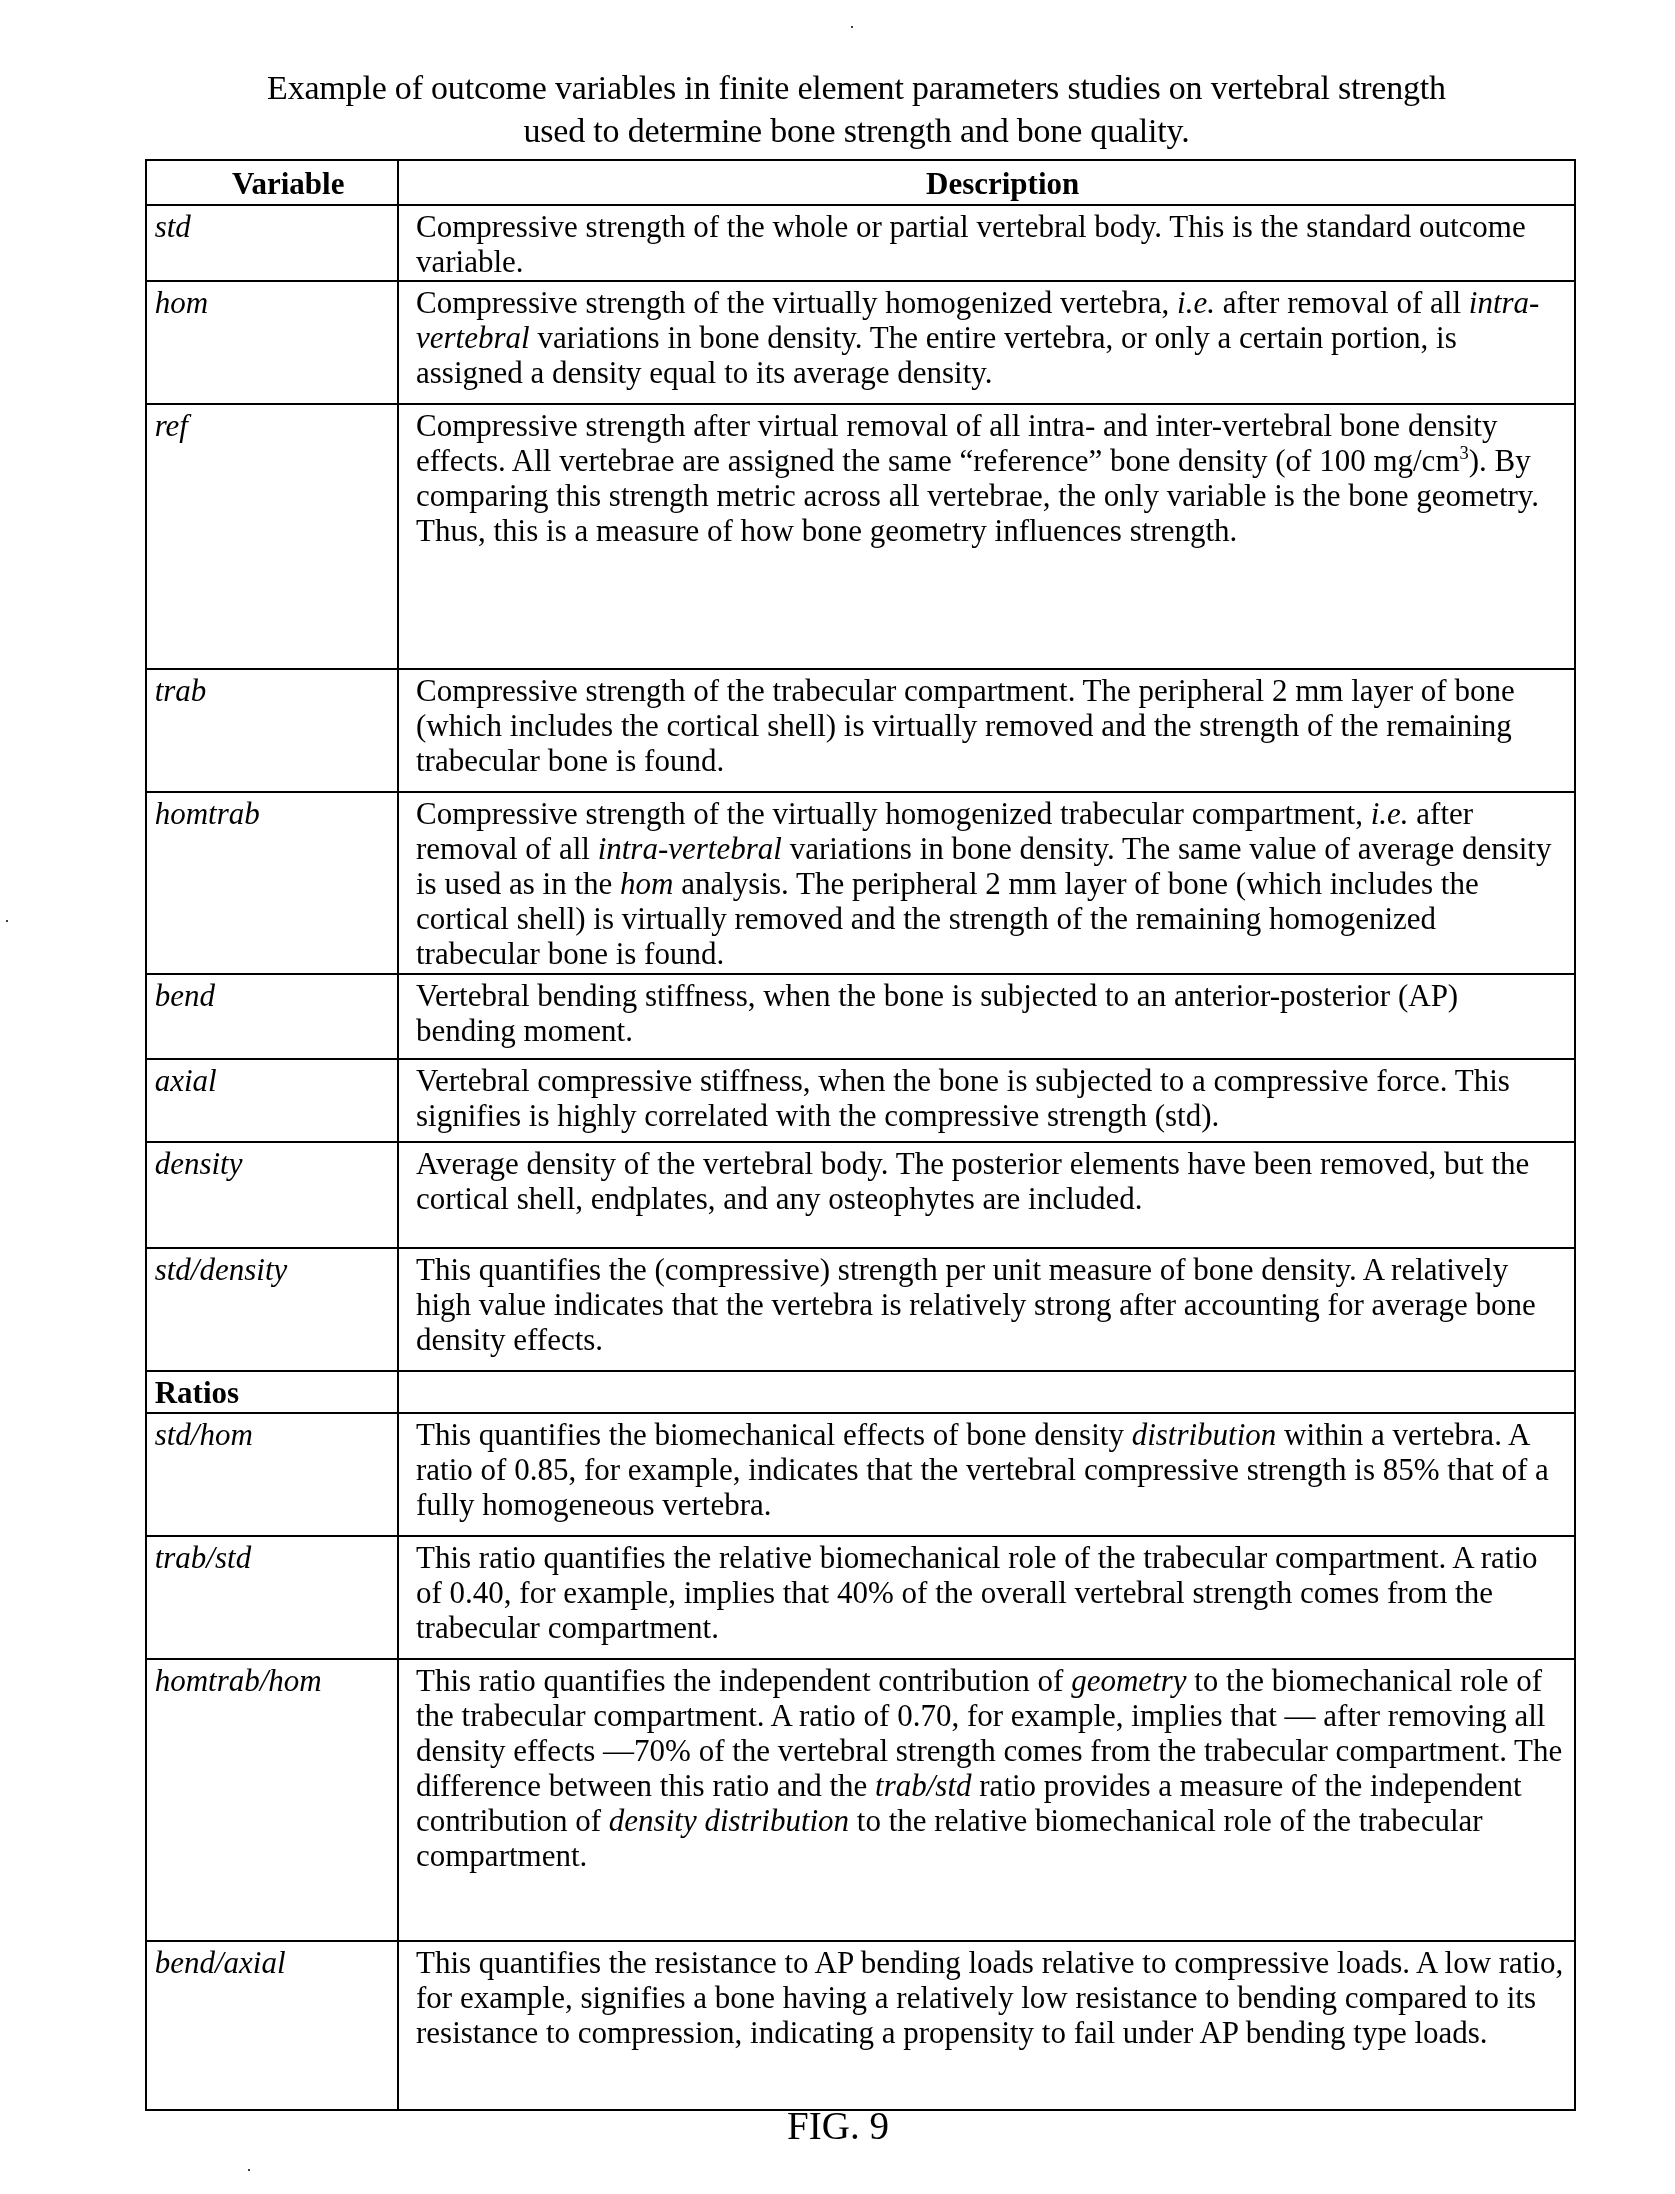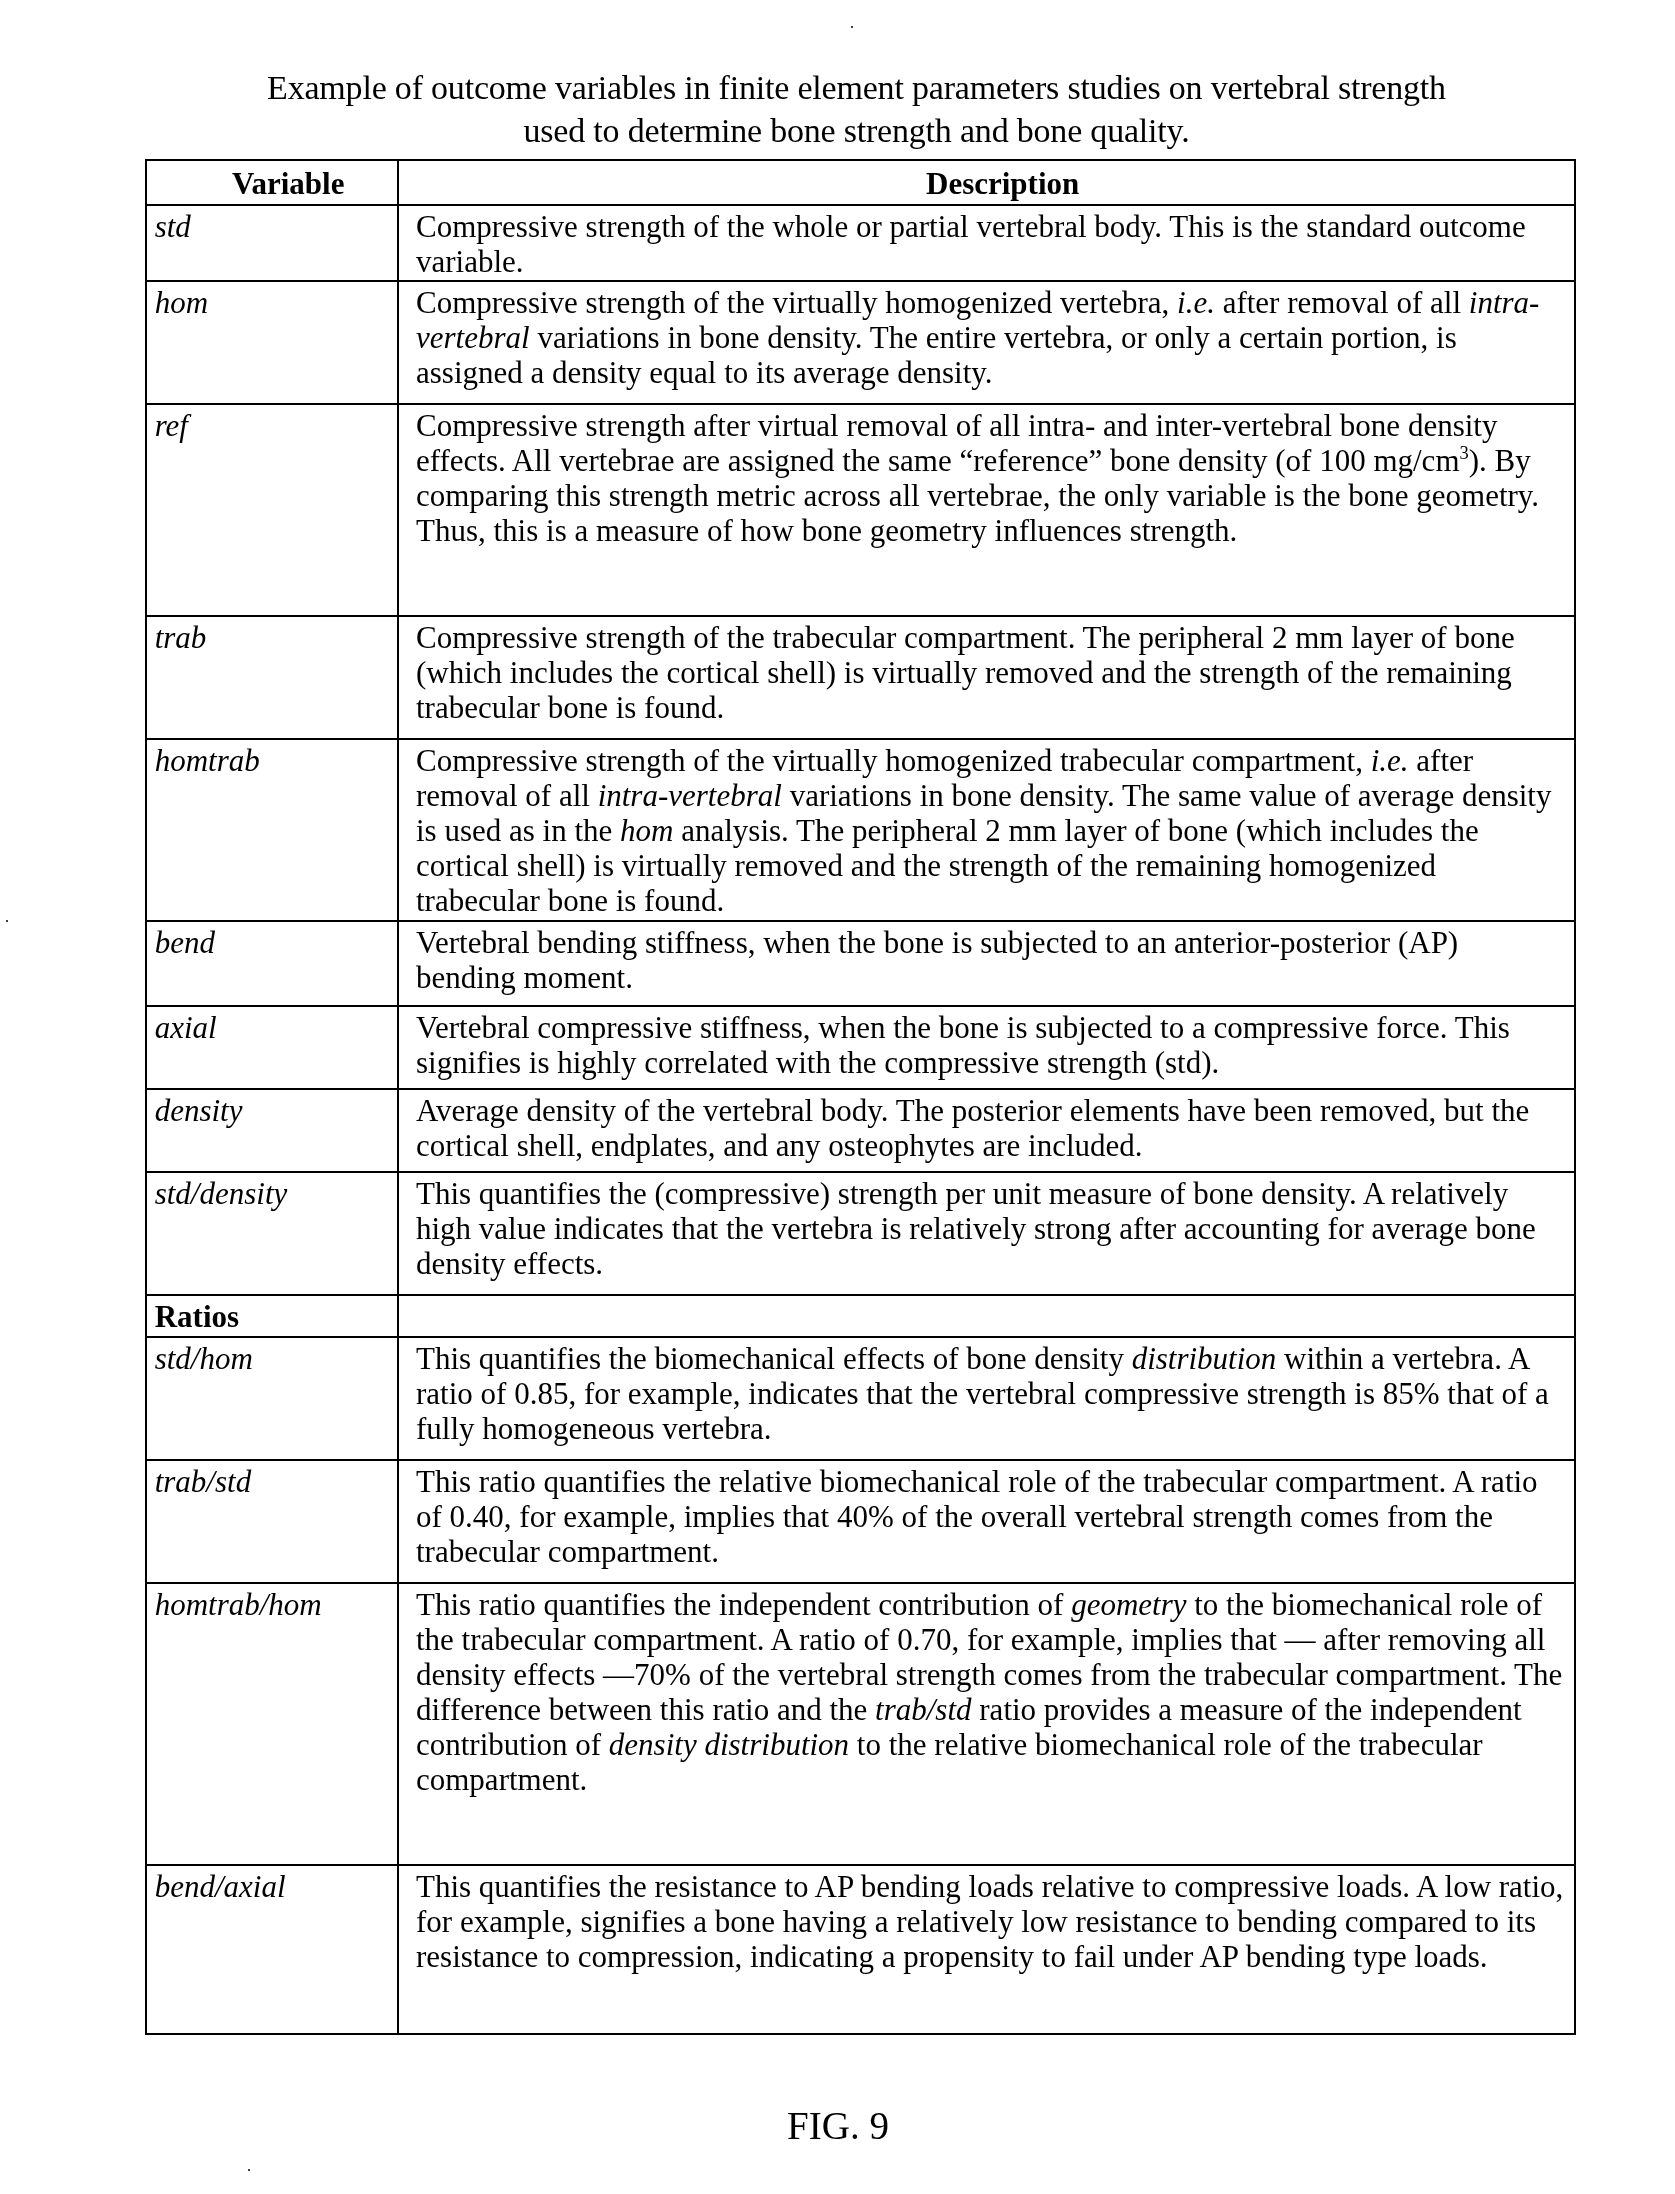--- a/index.html
+++ b/index.html
@@ -107,41 +107,41 @@
   </thead>
   <tbody id="table-body">
   <tr style="height: 73px;">
         <td class="var">std</td>
         <td class="desc"><span>Compressive strength of the whole or partial vertebral body. This is the standard outcome variable.</span></td>
       </tr>
       <tr style="height: 123px;">
         <td class="var">hom</td>
         <td class="desc"><span>Compressive strength of the virtually homogenized vertebra, </span><em>i.e.</em><span> after removal of all </span><em>intra-vertebral</em><span> variations in bone density.  The entire vertebra, or only a certain portion, is assigned a density equal to its average density.</span></td>
       </tr>
-      <tr style="height: 212px; margin-left: 48px;">
+      <tr style="height: 265px; margin-left: 48px;">
         <td class="var">ref</td>
         <td class="desc"><span>Compressive strength after virtual removal of all intra- and inter-vertebral bone density effects.  All vertebrae are assigned the same “reference” bone density (of 100 mg/cm</span><sup>3</sup><span>). By comparing this strength metric across all vertebrae, the only variable is the bone geometry. Thus, this is a measure of how bone geometry influences strength.</span></td>
       </tr>
       <tr style="height: 123px;">
         <td class="var">trab</td>
         <td class="desc"><span>Compressive strength of the trabecular compartment.  The peripheral 2 mm layer of bone (which includes the cortical shell) is virtually removed and the strength of the remaining trabecular bone is found.</span></td>
       </tr>
       <tr style="height: 168px;">
         <td class="var">homtrab</td>
         <td class="desc"><span>Compressive strength of the virtually homogenized trabecular compartment, </span><em>i.e.</em><span> after removal of all </span><em>intra-vertebral</em><span> variations in bone density.   The same value of average density is used as in the </span><em>hom</em><span> analysis. The peripheral 2 mm layer of bone (which includes the cortical shell) is virtually removed and the strength of the remaining homogenized trabecular bone is found.</span></td>
       </tr>
       <tr style="height: 85px;">
         <td class="var">bend</td>
         <td class="desc"><span>Vertebral bending stiffness, when the bone is subjected to an anterior-posterior (AP) bending moment.</span></td>
       </tr>
       <tr style="height: 83px;">
         <td class="var">axial</td>
         <td class="desc"><span>Vertebral compressive stiffness, when the bone is subjected to a compressive force. This signifies is highly correlated with the compressive strength (std).</span></td>
       </tr>
-      <tr style="height: 83px;">
+      <tr style="height: 106px;">
         <td class="var">density</td>
         <td class="desc"><span>Average density of the vertebral body. The posterior elements have been removed, but the cortical shell, endplates, and any osteophytes are included.</span></td>
       </tr>
       <tr style="height: 123px;">
         <td class="var">std/density</td>
         <td class="desc"><span>This quantifies the (compressive) strength per unit measure of bone density. A relatively high value indicates that the vertebra is relatively strong after accounting for average bone density effects.</span></td>
       </tr>
       <tr style="height: 42px;">
         <td class="var section">Ratios</td>
         <td class="desc"></td>

